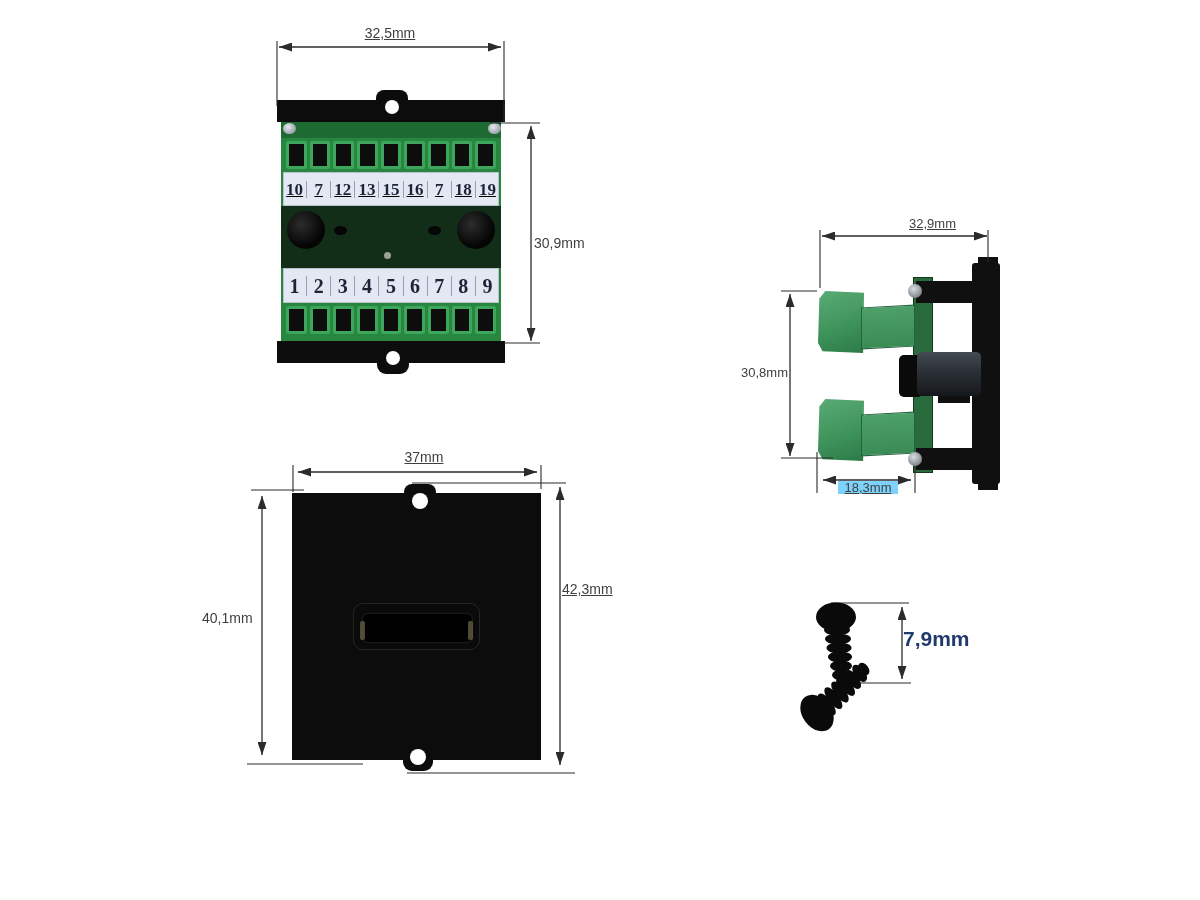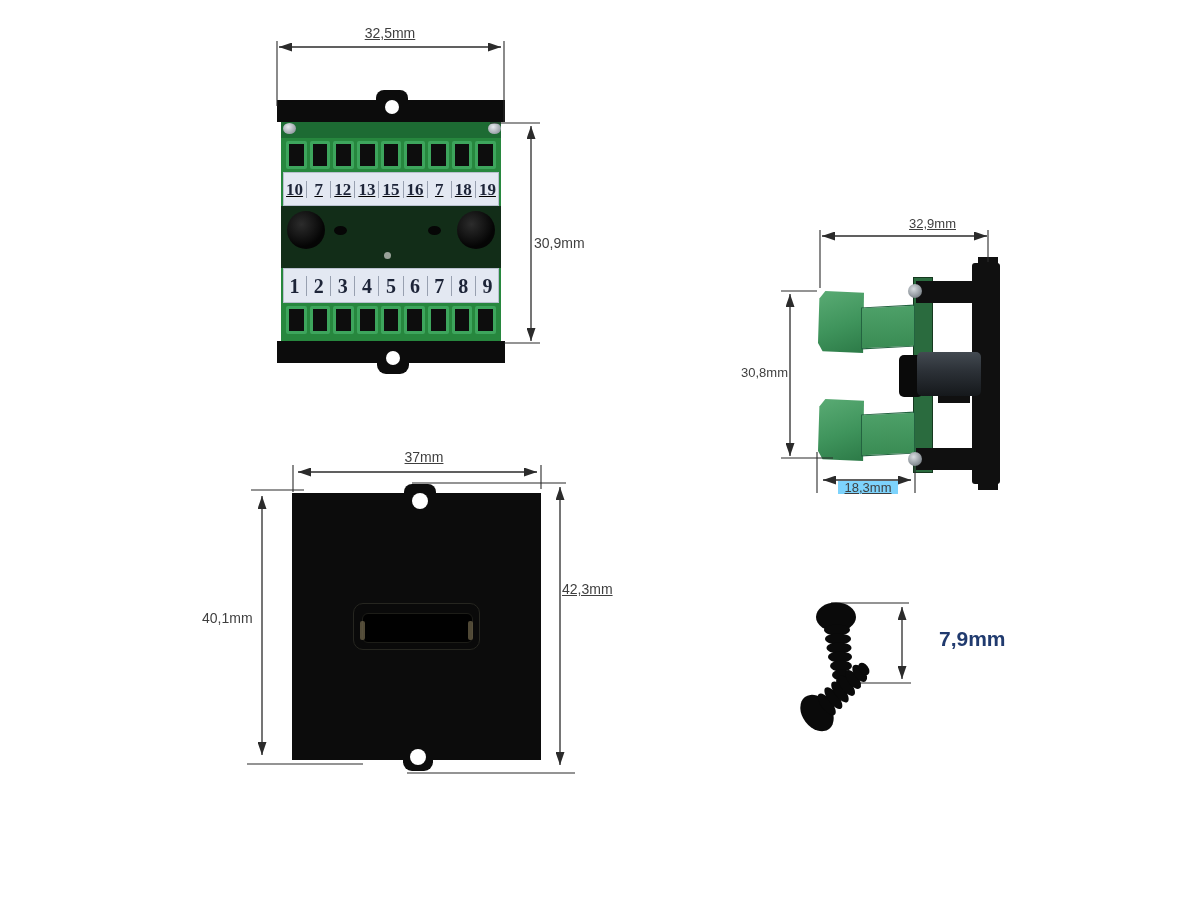--- a/index.html
+++ b/index.html
@@ -8,21 +8,21 @@
     font-family:"Liberation Sans", sans-serif;
   }
   .abs{position:absolute;}
   
   .dim-label{
     position:absolute;font-size:14px;color:#3f3f3f;letter-spacing:0px;
     white-space:nowrap;z-index:10;line-height:1;
   }
   .dim-label.small{font-size:13px;}
   .dim-label.center{text-align:center;text-decoration:underline;}
-  .dim-label.screw{font-size:21px;color:#203a6e;font-weight:600;margin-left:36px;}
+  .dim-label.screw{font-size:21px;color:#203a6e;font-weight:600;}
   
   .blackpart{background:#0c0c0c;z-index:1;}
   .rear-body{background:#27873e;z-index:1;}
   .strip-dark{background:#1d6b33;z-index:2;}
   .term-row{display:flex;gap:3px;padding:3px 5px;box-sizing:border-box;background:#27873e;z-index:2;}
   .term-slot{flex:1;background:#0d0d0d;border:3px solid #3da55c;border-radius:2px;}
   .strip{display:flex;background:#e3e8f2;z-index:2;align-items:center;box-shadow:0 0 0 1px #b9c0cf inset;}
   .tcell{flex:1;text-align:center;font-family:"Liberation Serif", serif;font-weight:bold;
          color:#1d2438;border-left:1px solid #98a0b0;line-height:1;}
   .tcell:first-child{border-left:none;}

